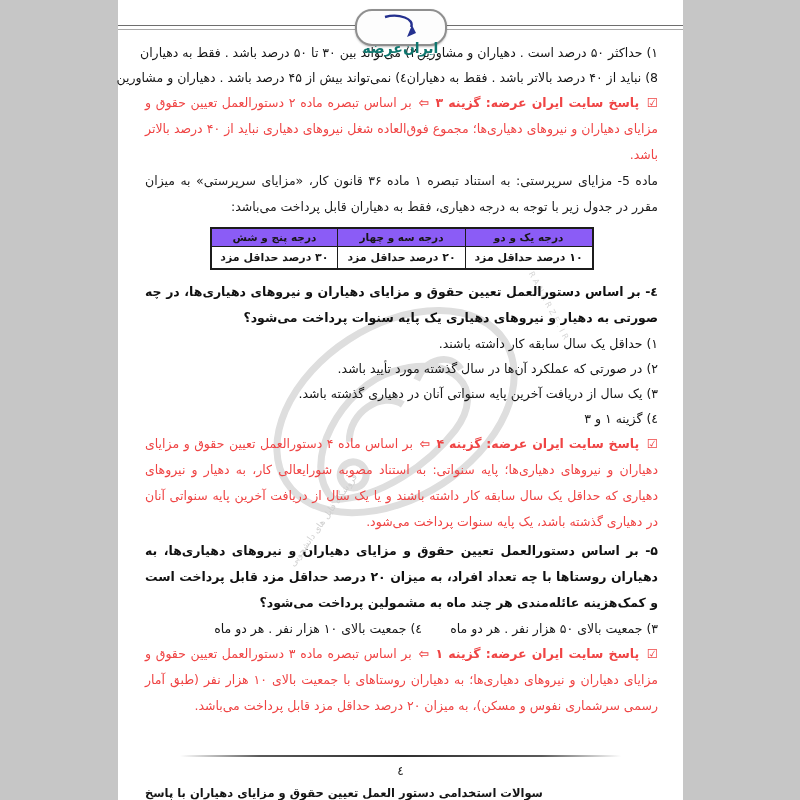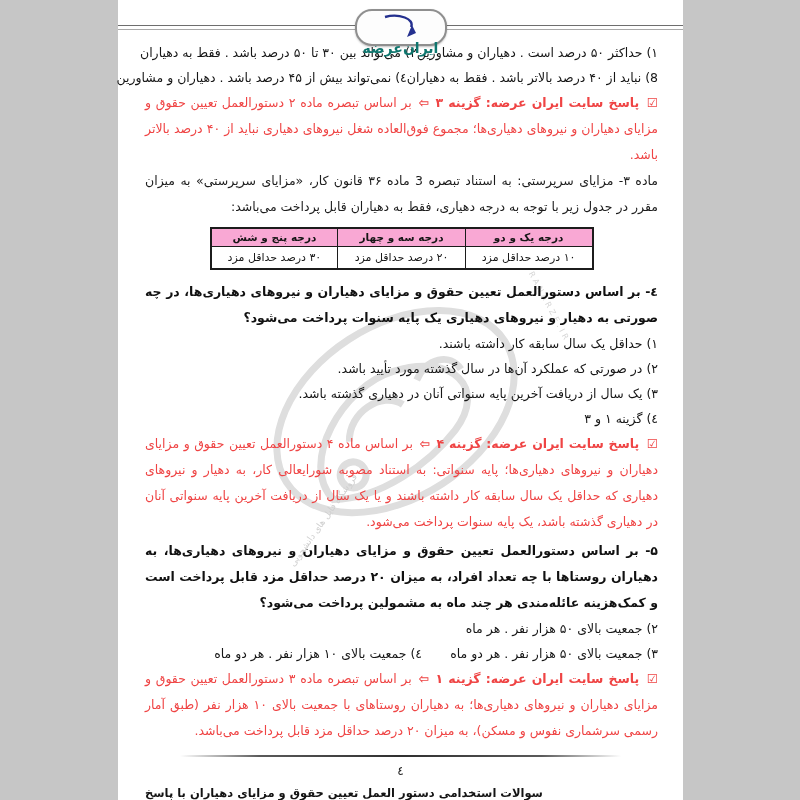--- a/index.html
+++ b/index.html
@@ -64,24 +64,24 @@
   
   .tbl-wrap{margin:7px auto 9px auto;width:384px;}
   table.grade{
     border-collapse:collapse;width:100%;table-layout:fixed;
     border:2px solid #1c1c1c;direction:rtl;
   }
   table.grade td{
     border:1px solid #1c1c1c;text-align:center;padding:0;
   }
   table.grade .hdr td{
-    background:#f9a8d4;font-weight:bold;font-size:10.5px;height:17px;line-height:17px;
+    background:#8b5cf6;font-weight:bold;font-size:10.5px;height:17px;line-height:17px;
   }
   table.grade .val td{
-    font-weight:normal;font-size:11px;height:21px;line-height:21px;background:#fff;
+    font-weight:bold;font-size:11px;height:21px;line-height:21px;background:#fff;
   }
   
   .foot-rule{
     position:absolute;bottom:43px;left:62px;right:62px;height:2px;
     background:linear-gradient(90deg, rgba(90,90,90,0) 0%, #5a5a5a 18%, #2f2f2f 50%, #5a5a5a 82%, rgba(90,90,90,0) 100%);
   }
   .page-num{
     position:absolute;bottom:22px;left:0;right:0;text-align:center;
     font-size:12px;color:#222;z-index:2;
   }
@@ -125,21 +125,21 @@
     <div class="opt-row">
       <span class="o-first">8) نباید از ۴۰ درصد بالاتر باشد . فقط به دهیاران</span>
       <span class="o-second">٤) نمی‌تواند بیش از ۴۵ درصد باشد . دهیاران و مشاورین</span>
     </div>
     <div class="answer">
       <span class="check">☑</span>
       <span class="ans-label">پاسخ سایت ایران عرضه: گزینه ۳</span>
       <span class="arrow">⇦</span>
       <span>بر اساس تبصره ماده ۲ دستورالعمل تعیین حقوق و مزایای دهیاران و نیروهای دهیاری‌ها؛ مجموع فوق‌العاده شغل نیروهای دهیاری نباید از ۴۰ درصد بالاتر باشد.</span>
     </div>
-    <div class="note">ماده ۳- مزایای سرپرستی: به استناد تبصره 3 ماده ۳۶ قانون کار، «مزایای سرپرستی» به میزان مقرر در جدول زیر با توجه به درجه دهیاری، فقط به دهیاران قابل پرداخت می‌باشد:</div>
+    <div class="note">ماده 5- مزایای سرپرستی: به استناد تبصره ۱ ماده ۳۶ قانون کار، «مزایای سرپرستی» به میزان مقرر در جدول زیر با توجه به درجه دهیاری، فقط به دهیاران قابل پرداخت می‌باشد:</div>
 
     <div class="tbl-wrap">
       <table class="grade">
         <tbody>
             <tr class="hdr">
           <td>درجه یک و دو</td>
           <td>درجه سه و چهار</td>
           <td>درجه پنج و شش</td>
         </tr>
         <tr class="val">
@@ -158,21 +158,20 @@
     <div class="opt-line">٤) گزینه ۱ و ۳</div>
     <div class="answer">
       <span class="check">☑</span>
       <span class="ans-label">پاسخ سایت ایران عرضه: گزینه ۴</span>
       <span class="arrow">⇦</span>
       <span>بر اساس ماده ۴ دستورالعمل تعیین حقوق و مزایای دهیاران و نیروهای دهیاری‌ها؛ پایه سنواتی: به استناد مصوبه شورایعالی کار، به دهیار و نیروهای دهیاری که حداقل یک سال سابقه کار داشته باشند و یا یک سال از دریافت آخرین پایه سنواتی آنان در دهیاری گذشته باشد، یک پایه سنوات پرداخت می‌شود.</span>
     </div>
 
     <div class="question q-gap">۵- بر اساس دستورالعمل تعیین حقوق و مزایای دهیاران و نیروهای دهیاری‌ها، به دهیاران روستاها با چه تعداد افراد، به میزان ۲۰ درصد حداقل مزد قابل پرداخت است و کمک‌هزینه عائله‌مندی هر چند ماه به مشمولین پرداخت می‌شود؟</div>
     <div class="opt-row">
-      <span class="o-second">۲) جمعیت بالای ۵۰ هزار نفر . هر ماه</span>
     </div>
     <div class="opt-row">
       <span class="o-first">۳) جمعیت بالای ۵۰ هزار نفر . هر دو ماه</span>
       <span class="o-second">٤) جمعیت بالای ۱۰ هزار نفر . هر دو ماه</span>
     </div>
     <div class="answer">
       <span class="check">☑</span>
       <span class="ans-label">پاسخ سایت ایران عرضه: گزینه ۱</span>
       <span class="arrow">⇦</span>
       <span>بر اساس تبصره ماده ۳ دستورالعمل تعیین حقوق و مزایای دهیاران و نیروهای دهیاری‌ها؛ به دهیاران روستاهای با جمعیت بالای ۱۰ هزار نفر (طبق آمار رسمی سرشماری نفوس و مسکن)، به میزان ۲۰ درصد حداقل مزد قابل پرداخت می‌باشد.</span>

